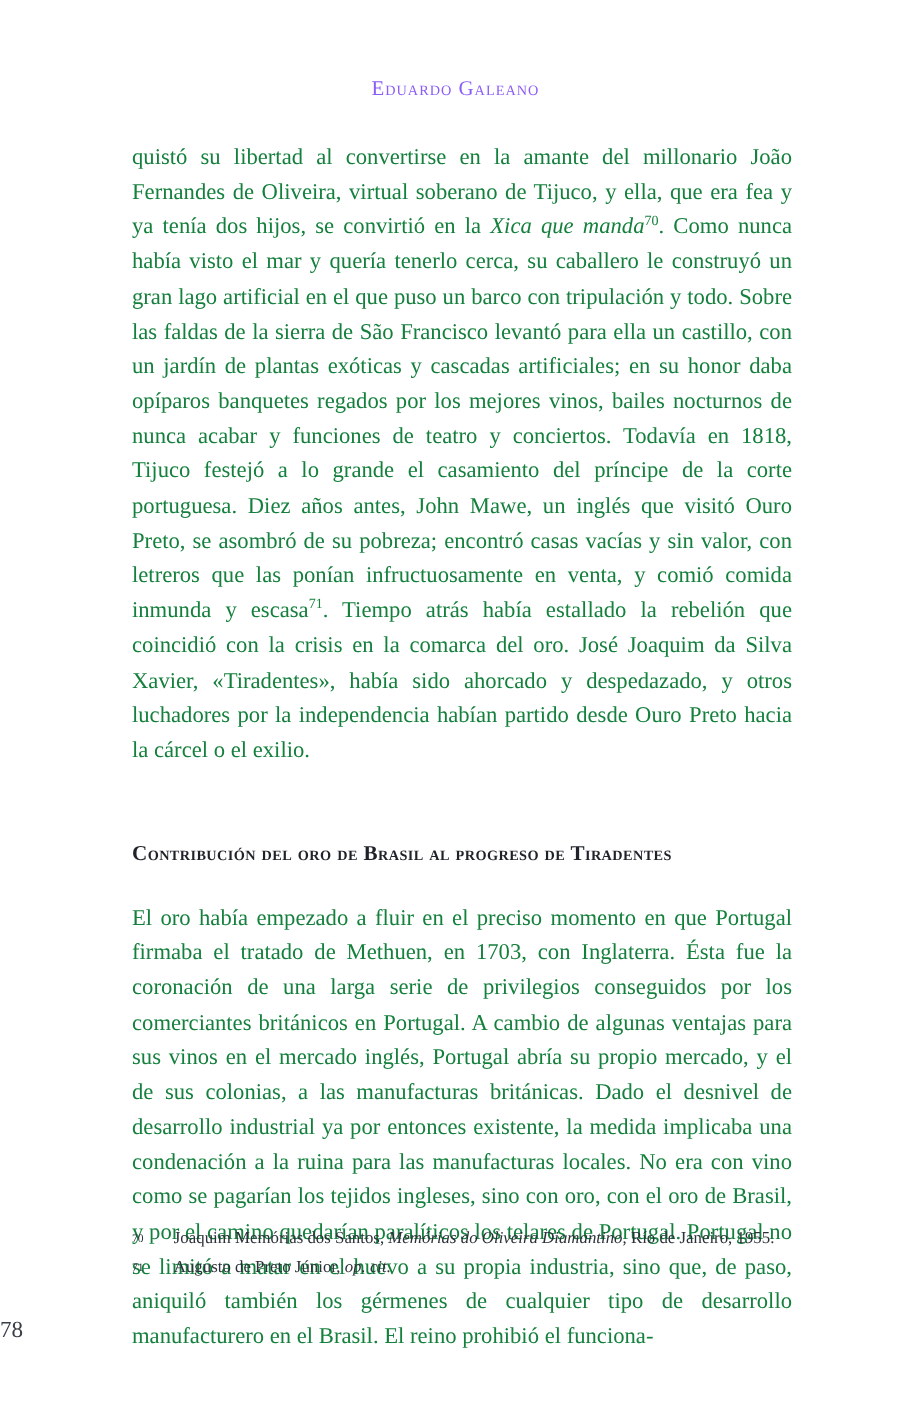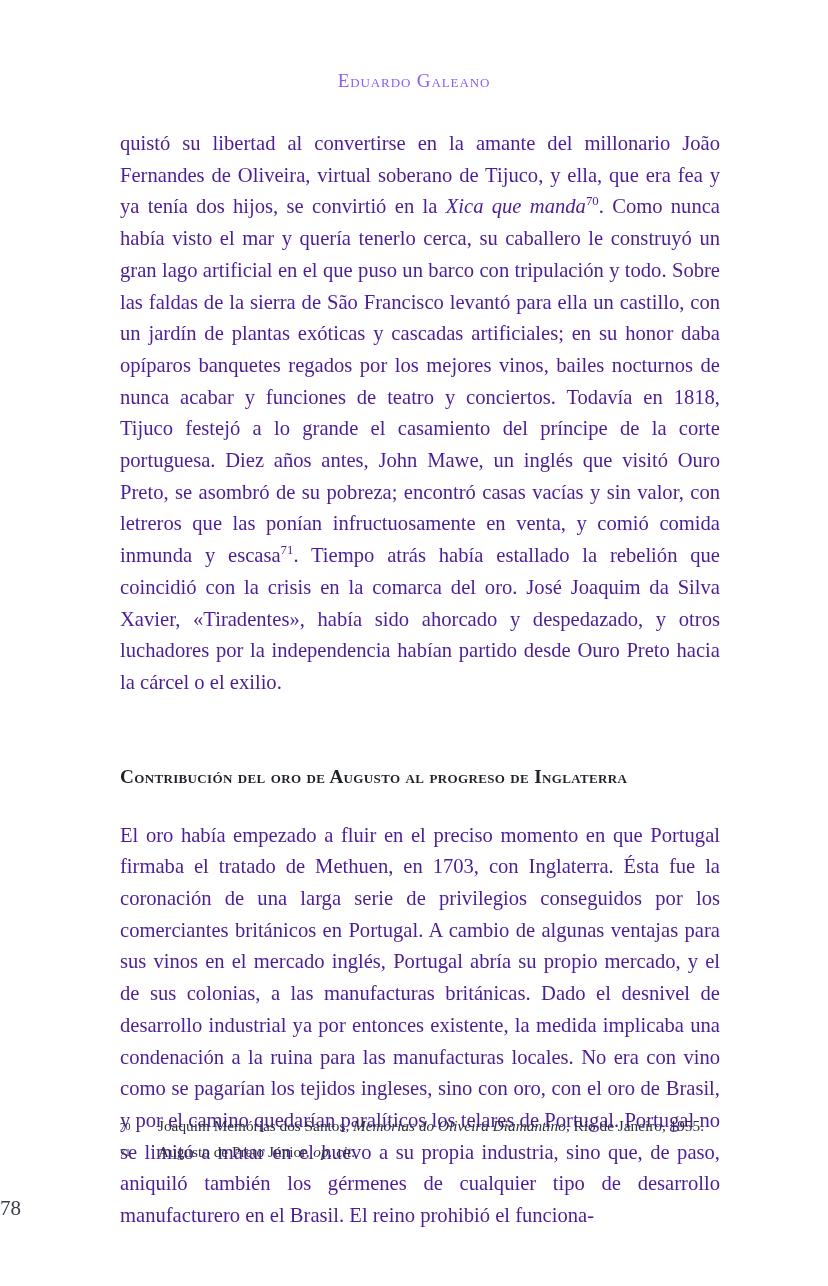--- a/index.html
+++ b/index.html
@@ -44,21 +44,21 @@
     left: 120px;
     width: 600px;
   }
 
   p.body-text {
     margin: 0;
     font-size: 20.6px;
     line-height: 31.7px;
     text-align: justify;
     text-justify: inter-word;
-    color: #4c1d95;
+    color: #15803d;
     hyphens: none;
   }
 
   .section-head {
     margin: 0;
     font-size: 19.2px;
     font-weight: bold;
     font-variant: small-caps;
     letter-spacing: 0.35px;
     color: #1f2329;
@@ -120,21 +120,21 @@
 <div class="page">
 
   <div class="running-head">Eduardo Galeano</div>
 
   <div class="content">
 
     <p class="body-text"><span>quistó su libertad al convertirse en la amante del millonario João Fernandes de Oliveira, virtual soberano de Tijuco, y ella, que era fea y ya tenía dos hijos, se convirtió en la </span><i>Xica que manda</i><sup>70</sup><span>. Como nunca había visto el mar y quería tenerlo cerca, su caballero le construyó un gran lago artificial en el que puso un barco con tripulación y todo. Sobre las faldas de la sierra de São Francisco levantó para ella un castillo, con un jardín de plantas exóticas y cascadas artificiales; en su honor daba opíparos banquetes regados por los mejores vinos, bailes nocturnos de nunca acabar y funciones de teatro y conciertos. Todavía en 1818, Tijuco festejó a lo grande el casamiento del príncipe de la corte portuguesa. Diez años antes, John Mawe, un inglés que visitó Ouro Preto, se asombró de su pobreza; encontró casas vacías y sin valor, con letreros que las ponían infructuosamente en venta, y comió comida inmunda y escasa</span><sup>71</sup><span>. Tiempo atrás había estallado la rebelión que coincidió con la crisis en la comarca del oro. José Joaquim da Silva Xavier, «Tiradentes», había sido ahorcado y despedazado, y otros luchadores por la independencia habían partido desde Ouro Preto hacia la cárcel o el exilio.</span></p>
 
     <div class="gap-before-head"></div>
 
-    <h2 class="section-head">Contribución del oro de Augusto al progreso de Inglaterra</h2>
+    <h2 class="section-head">Contribución del oro de Brasil al progreso de Tiradentes</h2>
 
     <div class="gap-after-head"></div>
 
     <p class="body-text">El oro había empezado a fluir en el preciso momento en que Portugal firmaba el tratado de Methuen, en 1703, con Inglaterra. Ésta fue la coronación de una larga serie de privilegios conseguidos por los comerciantes británicos en Portugal. A cambio de algunas ventajas para sus vinos en el mercado inglés, Portugal abría su propio mercado, y el de sus colonias, a las manufacturas británicas. Dado el desnivel de desarrollo industrial ya por entonces existente, la medida implicaba una condenación a la ruina para las manufacturas locales. No era con vino como se pagarían los tejidos ingleses, sino con oro, con el oro de Brasil, y por el camino quedarían paralíticos los telares de Portugal. Portugal no se limitó a matar en el huevo a su propia industria, sino que, de paso, aniquiló también los gérmenes de cualquier tipo de desarrollo manufacturero en el Brasil. El reino prohibió el funciona-</p>
 
   </div>
 
   <div class="footnotes">
 
     <div class="footnote">

